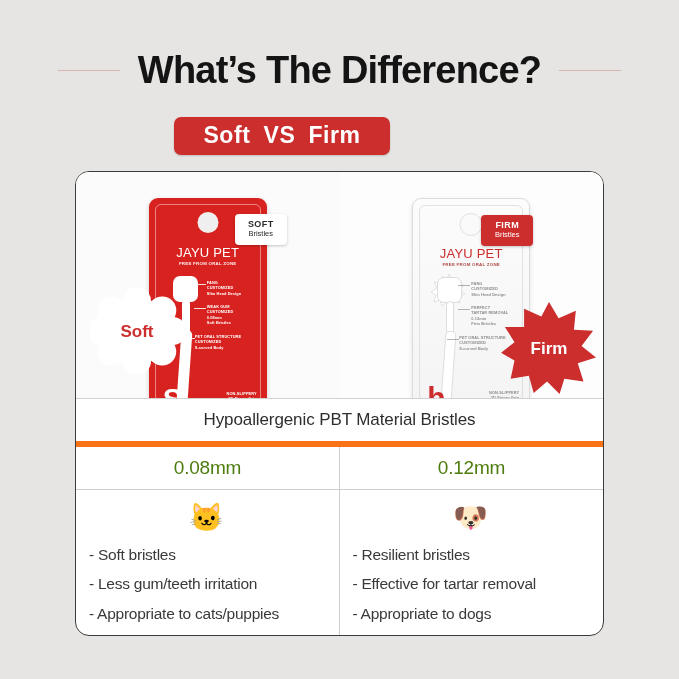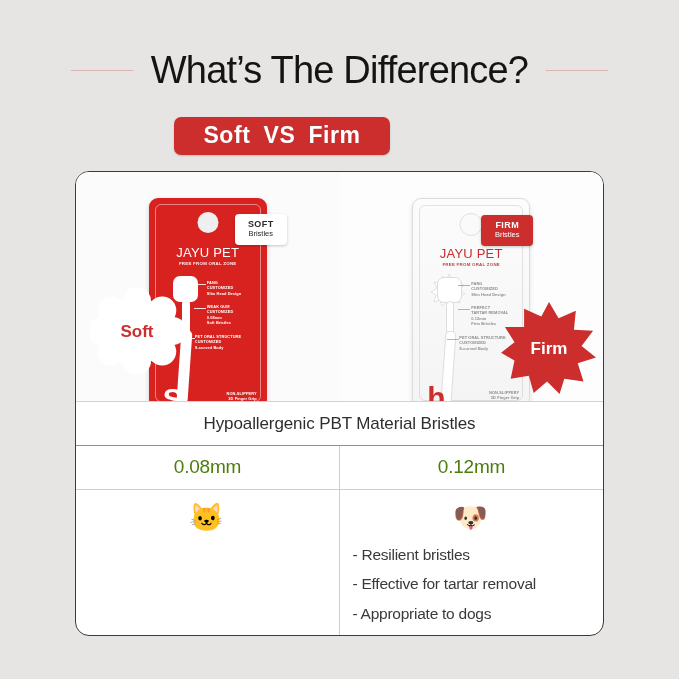--- a/index.html
+++ b/index.html
@@ -28,21 +28,21 @@
     gap: 18px;
   }
   .title-rule {
     width: 62px;
     height: 1px;
     background: #d8b5b0;
     flex: none;
   }
   .page-title {
     font-size: 38px;
-    font-weight: normal;
+    font-weight: bold;
     color: #141414;
     letter-spacing: -0.8px;
     white-space: nowrap;
     line-height: 1;
   }
 
   
   .vs-pill-wrap {
     position: absolute;
     top: 117px;
@@ -334,21 +334,21 @@
     color: #ffffff;
     line-height: 1;
   }
 
   
   .material-row {
     height: 44px;
     display: flex;
     align-items: center;
     justify-content: center;
-    border-bottom: 1px solid #f97316;
+    border-bottom: 6px solid #f97316;
     font-size: 17px;
     color: #2e2e2e;
     letter-spacing: -0.1px;
   }
 
   
   .size-row {
     height: 44px;
     display: flex;
     border-bottom: 1px solid #cfcfcf;
@@ -529,20 +529,25 @@
   </div>
 
   <div class="size-row">
     <div class="size-cell left">0.08mm</div>
     <div class="size-cell">0.12mm</div>
   </div>
 
   <div class="detail-row">
     <div class="detail-cell left">
       <div class="pet-emoji">🐱</div>
+      <ul class="bullets">
+        <li>- Soft bristles</li>
+        <li>- Less gum/teeth irritation</li>
+        <li>- Appropriate to cats/puppies</li>
+      </ul>
     </div>
     <div class="detail-cell">
       <div class="pet-emoji">🐶</div>
       <ul class="bullets">
         <li>- Resilient bristles</li>
         <li>- Effective for tartar removal</li>
         <li>- Appropriate to dogs</li>
       </ul>
     </div>
   </div>

